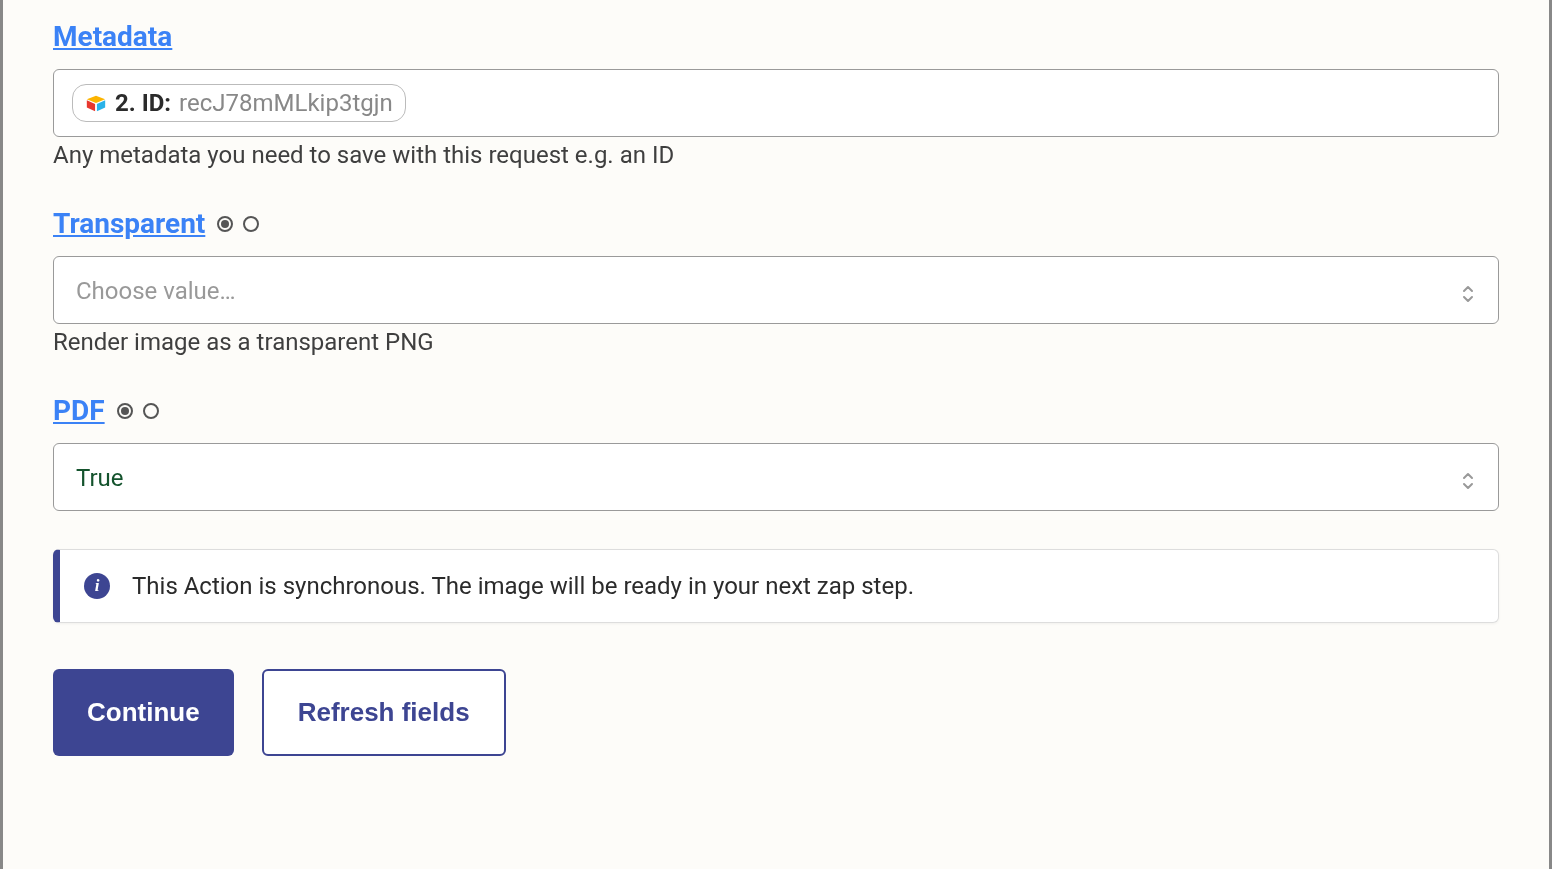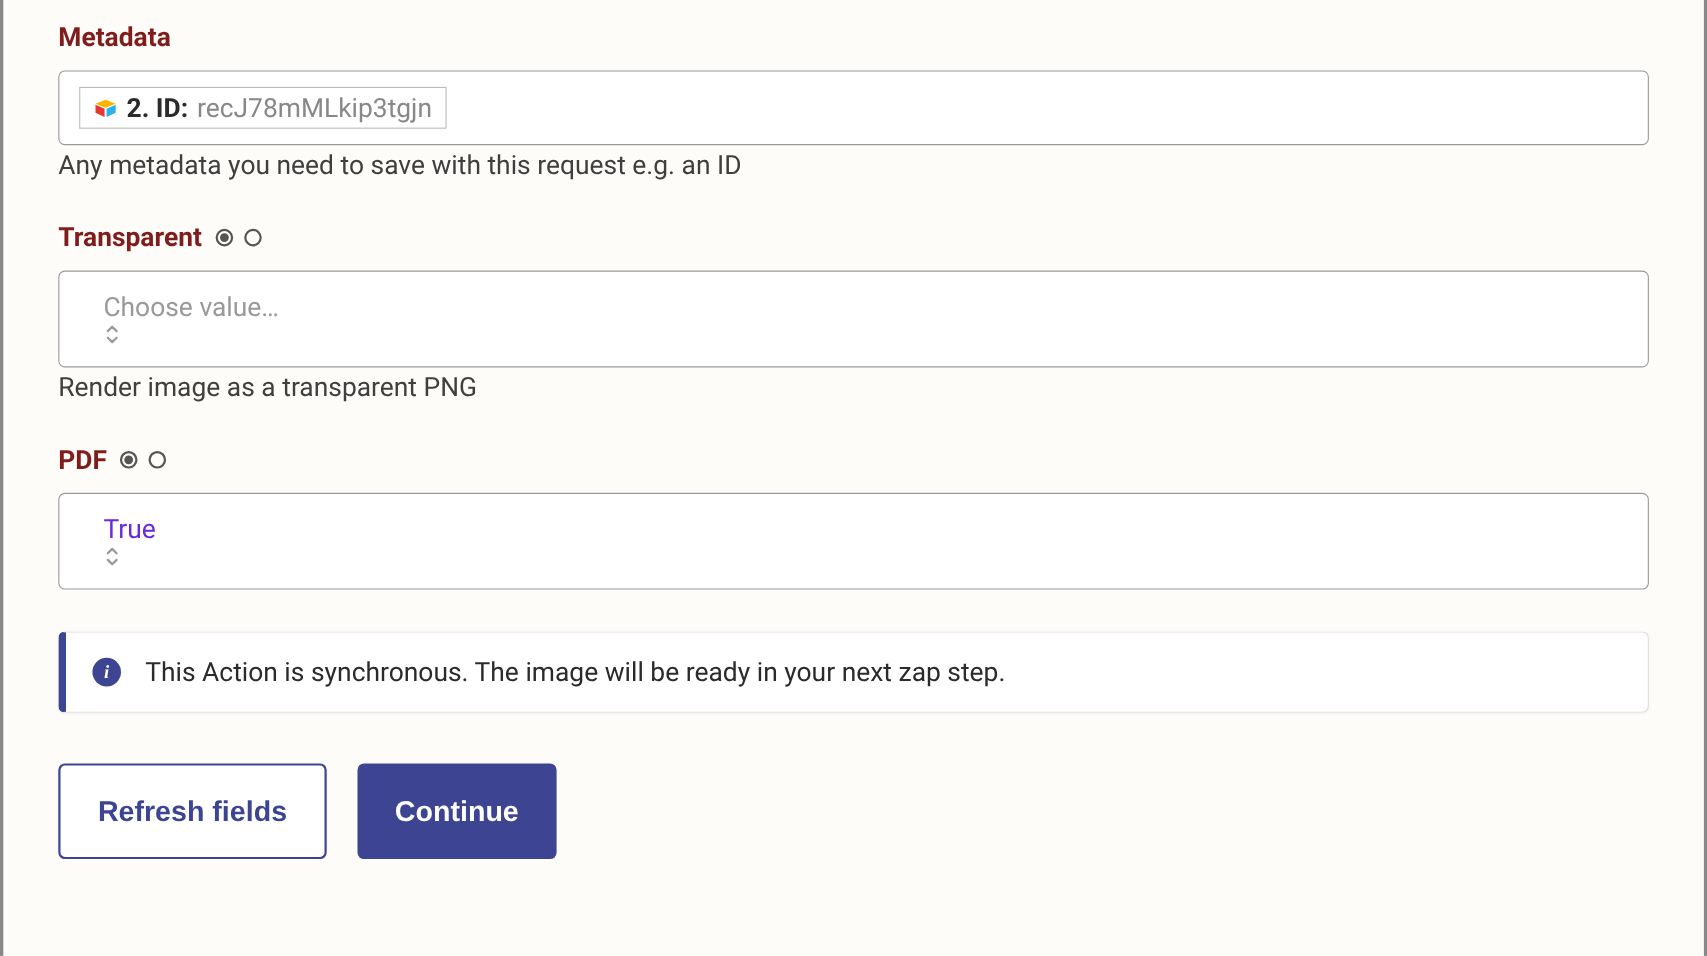--- a/index.html
+++ b/index.html
@@ -13,27 +13,28 @@
       border-left: 3px solid #888;
       border-right: 3px solid #888;
       min-height: 869px;
       padding: 20px 50px 40px 50px;
       position: relative;
     }
     .field-group {
       margin-bottom: 38px;
     }
     .field-label {
-      font-size: 24px;
-      font-weight: 700;
-      color: #7f1d1d;
+      font-size: 28px;
+      font-weight: 700;
+      color: #3b82f6;
       margin-bottom: 16px;
       display: flex;
       align-items: center;
       gap: 12px;
+      text-decoration: underline;
     }
     .radio-group {
       display: inline-flex;
       gap: 10px;
       align-items: center;
     }
     .radio {
       width: 16px;
       height: 16px;
       border-radius: 50%;
@@ -59,21 +60,21 @@
       padding: 14px 18px;
       font-size: 24px;
       display: flex;
       align-items: center;
       min-height: 68px;
     }
     .pill {
       display: inline-flex;
       align-items: center;
       border: 1px solid #bbb;
-      border-radius: 0;
+      border-radius: 14px;
       padding: 4px 12px;
       background: #fff;
       gap: 8px;
       font-size: 24px;
     }
     .airtable-icon {
       width: 22px;
       height: 22px;
       display: inline-flex;
       align-items: center;
@@ -92,34 +93,33 @@
       font-size: 24px;
       color: #3f3f3f;
       margin-top: 4px;
       font-weight: 400;
     }
     .select-box {
       width: 100%;
       border: 1px solid #9a9a9a;
       border-radius: 6px;
       background: #fff;
-      padding: 18px 40px;
-      font-size: 24px;
-      display: flex;
-      align-items: flex-start;
+      padding: 18px 22px;
+      font-size: 24px;
+      display: flex;
+      align-items: flex-end;
       justify-content: space-between;
       cursor: pointer;
       min-height: 68px;
-      flex-direction: column;
     }
     .select-box.empty .select-value {
       color: #999;
     }
     .select-value {
-      color: #6d28d9;
+      color: #14532d;
     }
     .select-chevron {
       color: #999;
       display: flex;
       flex-direction: column;
       align-items: center;
       line-height: 0;
     }
     .info-alert {
       display: flex;
@@ -237,17 +237,17 @@
       </span>
     </div>
   </div>
 
   <div class="info-alert">
     <span class="info-icon">i</span>
     <span class="info-text">This Action is synchronous. The image will be ready in your next zap step.</span>
   </div>
 
   <div class="button-row">
+    <button class="btn btn-primary">Continue</button>
     <button class="btn btn-secondary">Refresh fields</button>
-    <button class="btn btn-primary">Continue</button>
   </div>
 
 </div>
 
 </body></html>

